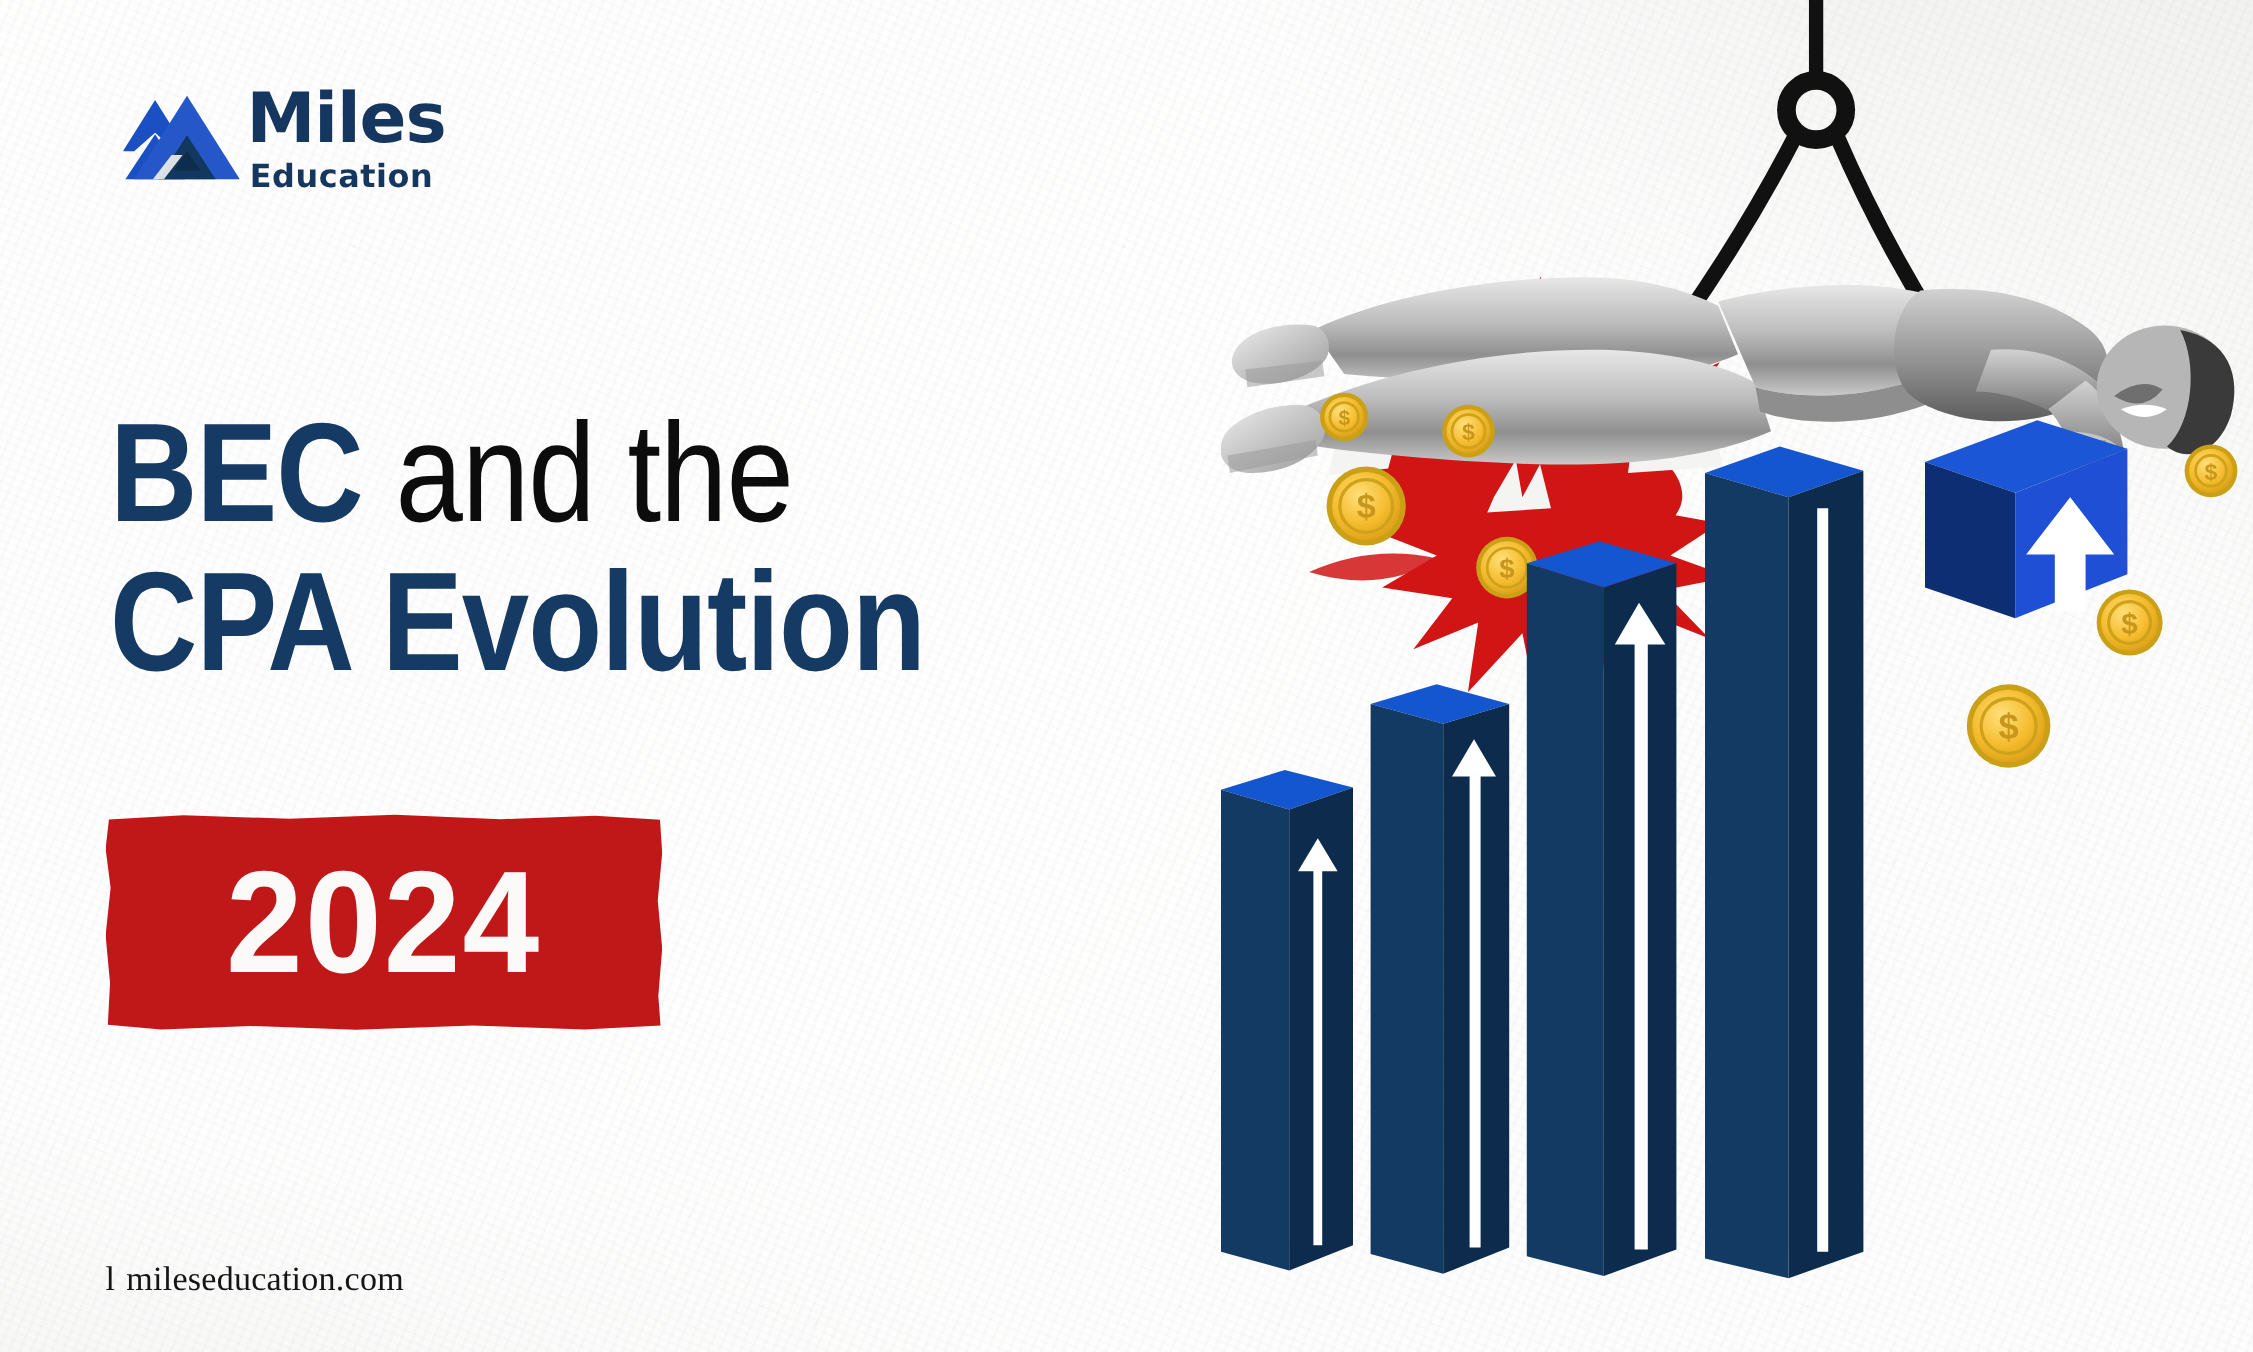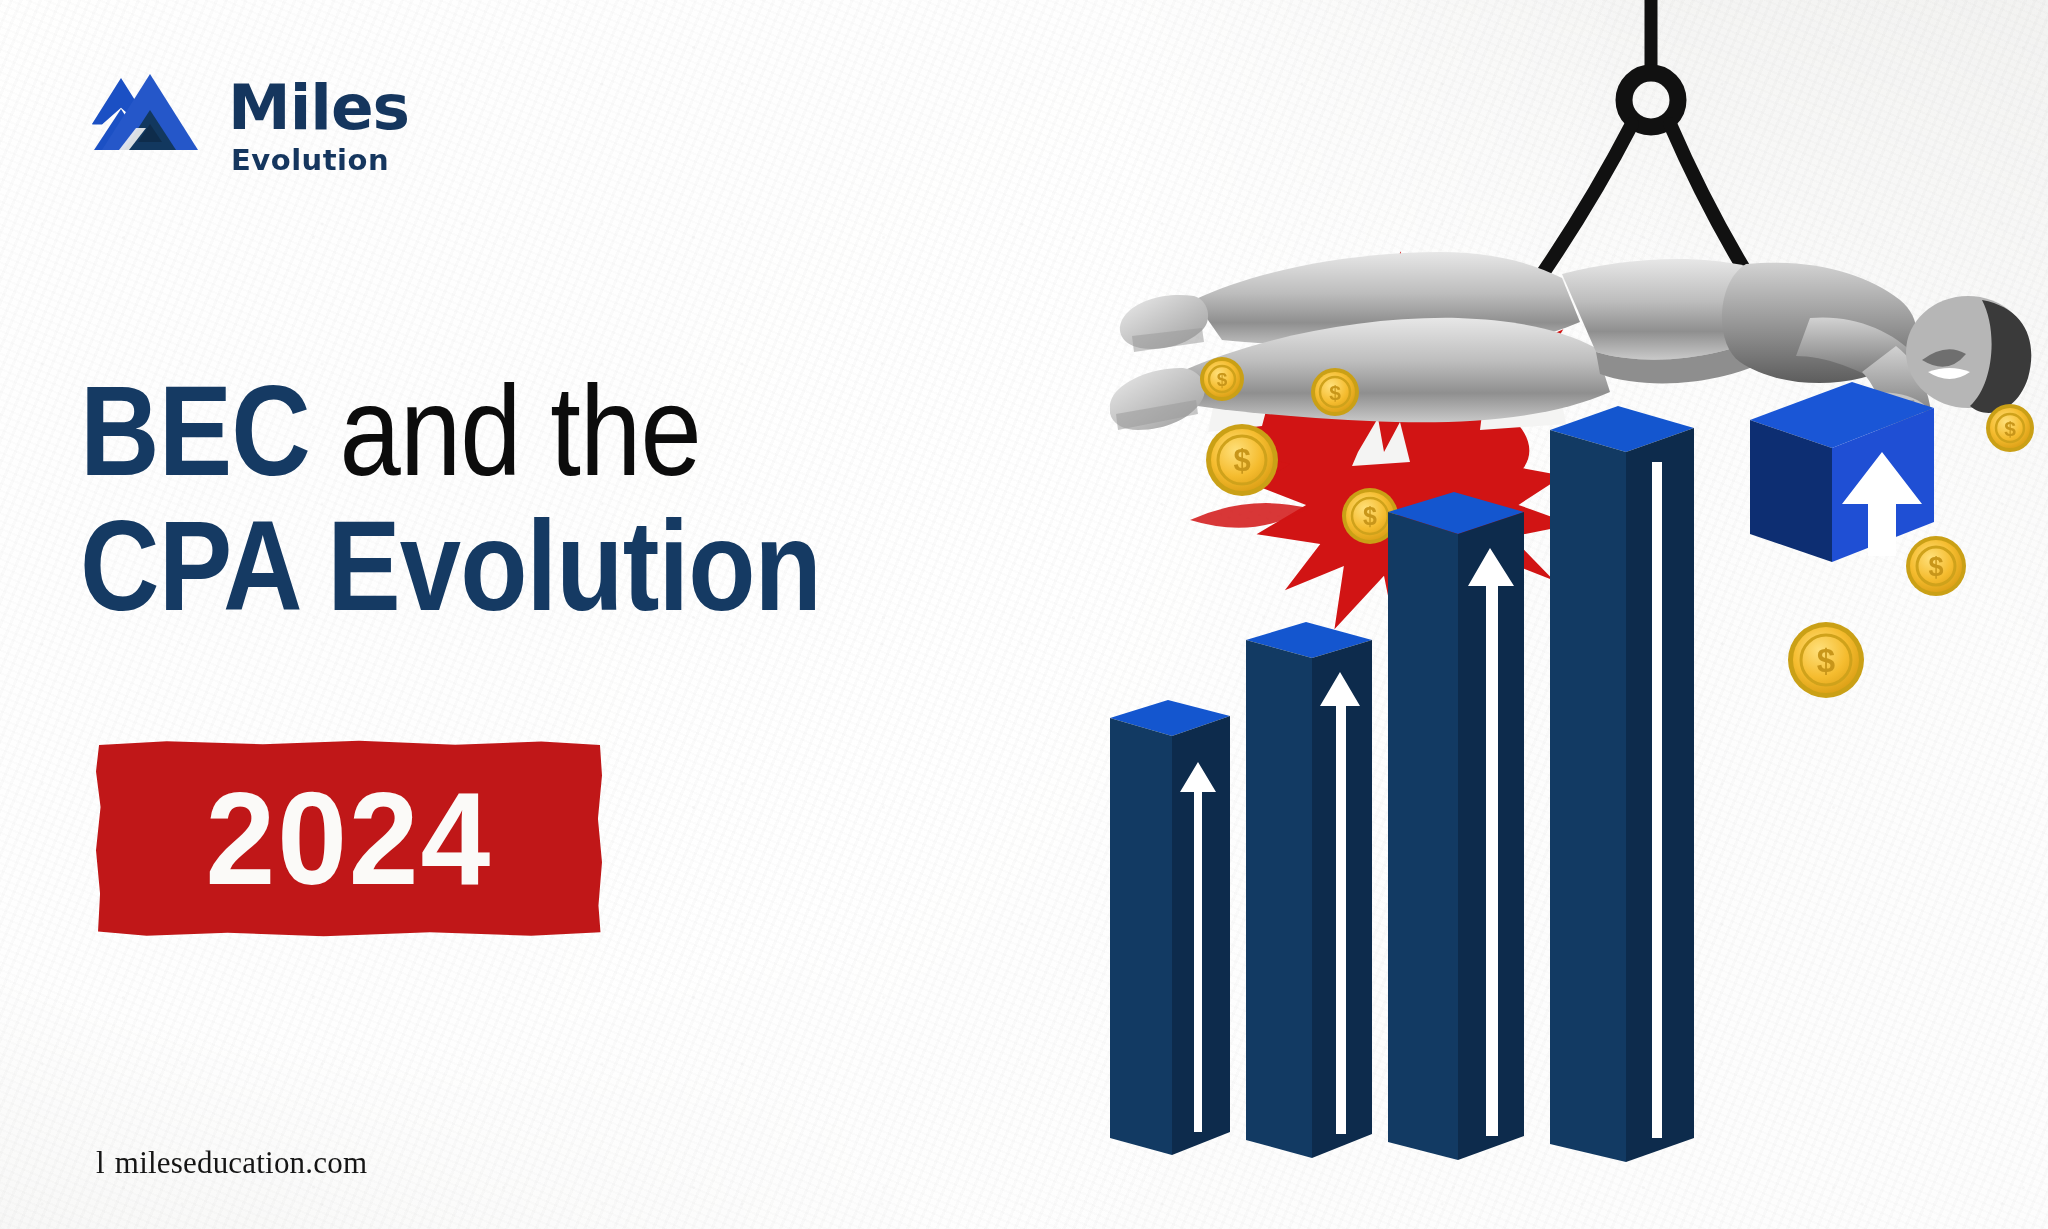--- a/index.html
+++ b/index.html
@@ -20,34 +20,34 @@
     position:absolute;inset:0;pointer-events:none;opacity:.55;
     background-image:
       repeating-linear-gradient(23deg, rgba(160,160,160,.07) 0 2px, rgba(255,255,255,0) 2px 7px),
       repeating-linear-gradient(113deg, rgba(140,140,140,.06) 0 3px, rgba(255,255,255,0) 3px 9px),
       radial-gradient(circle at 30% 60%, rgba(150,150,150,.10) 0 1px, rgba(0,0,0,0) 2px),
       radial-gradient(circle at 65% 25%, rgba(150,150,150,.10) 0 1px, rgba(0,0,0,0) 2px);
     background-size:auto,auto,140px 140px,190px 190px;
   }
 
   
-  .logo{position:absolute;left:88px;top:62px;display:flex;align-items:flex-start;gap:28px;}
+  .logo{position:absolute;left:108px;top:62px;display:flex;align-items:flex-end;gap:4px;}
   .logo-mark{width:112px;height:100px;flex:0 0 auto;}
   .logo-text{display:flex;flex-direction:column;line-height:1;padding-top:14px;}
   .logo-miles{
     font-size:63px;font-weight:bold;color:#15365e;letter-spacing:-1px;
     font-family:"DejaVu Sans", sans-serif;
   }
   .logo-edu{
     font-size:29px;font-weight:bold;color:#15365e;letter-spacing:.5px;margin-top:7px;
     padding-left:3px;font-family:"DejaVu Sans", sans-serif;
   }
 
   
-  .headline{position:absolute;left:80px;top:368px;}
+  .headline{position:absolute;left:100px;top:368px;}
   .hl-line{
     white-space:nowrap;line-height:.98;
     font-family:"Liberation Sans Narrow","Liberation Sans", sans-serif;
     transform:scaleX(.86);transform-origin:left center;
   }
   .hl1{font-size:128px;margin-bottom:10px;}
   .hl2{font-size:128px;}
   .w-bec{font-weight:bold;color:#153a63;letter-spacing:-1px;}
   .w-andthe{font-weight:normal;color:#0c0c0c;letter-spacing:-1px;}
   .w-cpa{font-weight:bold;color:#153a63;letter-spacing:-1px;}
@@ -90,21 +90,21 @@
       <path d="M33 16 L62 62 L52 62 L33 35 L14 62 L4 62 Z" fill="#1b50c4"></path>
       <path d="M33 16 L62 62 L52 62 L33 35 L14 62 L4 62 Z" fill="#1b50c4" transform="translate(0,24) scale(1,0.62)"></path>
       <path d="M6 88 L33 47 L60 88 Z" fill="#1b50c4"></path>
       <path d="M62 12 L110 88 L14 88 Z" fill="#2557c9"></path>
       <path d="M62 48 L88 88 L36 88 Z" fill="#12385f"></path>
       <path d="M62 62 L74 80 L50 80 Z" fill="#0e2c4b"></path>
       <path d="M48 66 L58 66 L41 88 L31 88 Z" fill="#f2f2f1" opacity=".9"></path>
     </svg>
     <div class="logo-text">
       <div class="logo-miles">Miles</div>
-      <div class="logo-edu">Evolution</div>
+      <div class="logo-edu">Education</div>
     </div>
   </div>
 
   <div class="headline">
     <div class="hl-line hl1">
       <span class="w-bec">BEC</span><span class="w-andthe"> and the</span>
     </div>
     <div class="hl-line hl2">
       <span class="w-cpa">CPA Evolution</span>
     </div>

